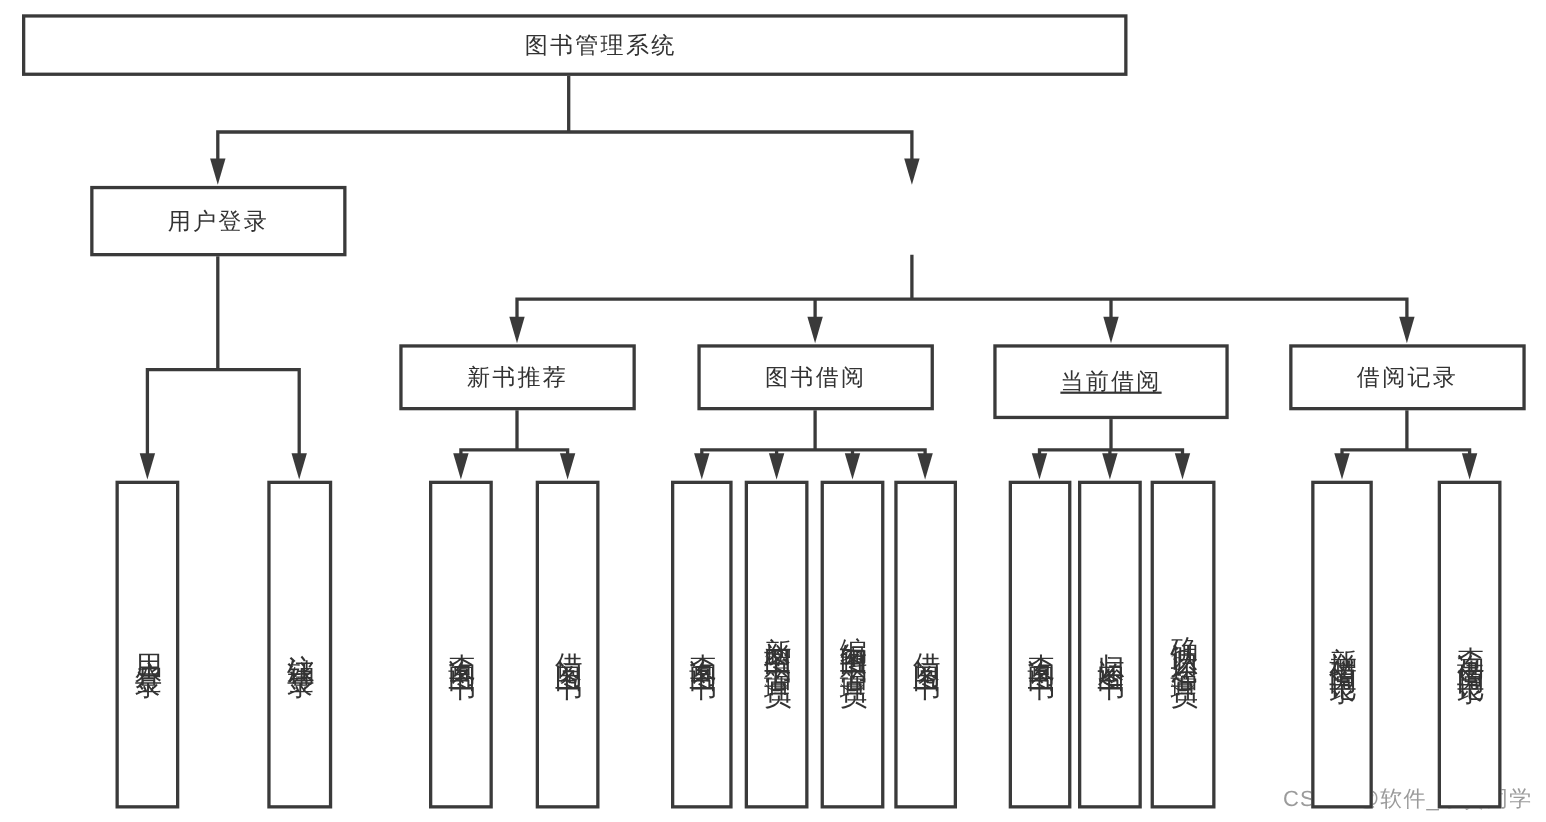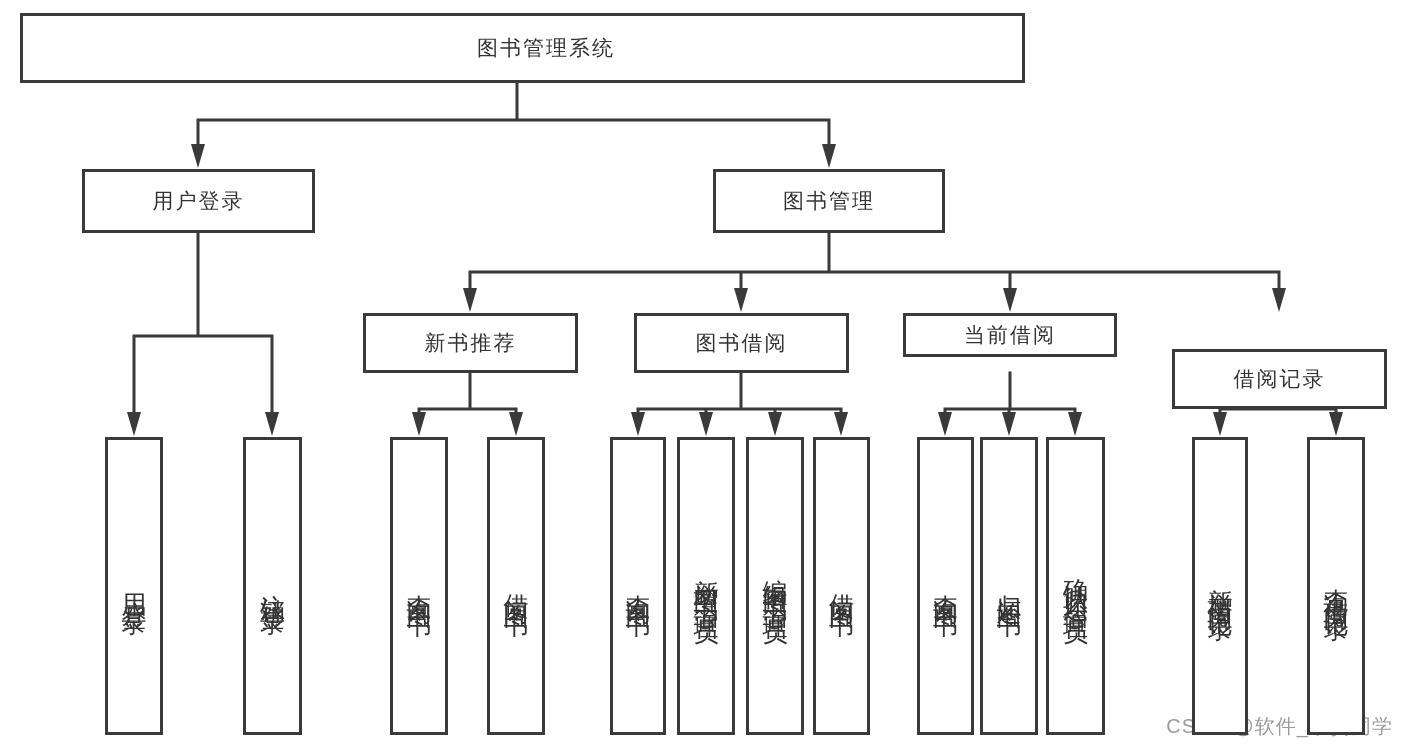--- a/index.html
+++ b/index.html
@@ -83,39 +83,36 @@
       <path d="M 1010 373 L 1010 409 M 945 409 L 1075 409 M 945 409 L 945 421 M 1009 409 L 1009 421 M 1075 409 L 1075 421" fill="none" stroke="#3a3a3a" stroke-width="3" stroke-linecap="square"></path>
       <polygon points="938,412 952,412 945,436" fill="#3a3a3a"></polygon>
       <polygon points="1002,412 1016,412 1009,436" fill="#3a3a3a"></polygon>
       <polygon points="1068,412 1082,412 1075,436" fill="#3a3a3a"></polygon>
       <path d="M 1279 373 L 1279 409 M 1220 409 L 1336 409 M 1220 409 L 1220 421 M 1336 409 L 1336 421" fill="none" stroke="#3a3a3a" stroke-width="3" stroke-linecap="square"></path>
       <polygon points="1213,412 1227,412 1220,436" fill="#3a3a3a"></polygon>
       <polygon points="1329,412 1343,412 1336,436" fill="#3a3a3a"></polygon>
     </svg>
 
   <div class="watermark">CSDN @软件_小贺同学</div>
-<div class="node h" style="left: 20px; top: 13px; width: 1005px; height: 70px; padding-left: 47px;">
+<div class="node h" style="left: 20px; top: 13px; width: 1005px; height: 56px; padding-left: 47px;">
       <span class="label">图书管理系统</span>
     </div>
     <div class="node h" style="left: 82px; top: 169px; width: 233px; height: 64px;">
       <span class="label">用户登录</span>
-    </div>
-    <div class="node h" style="left: 713px; top: 169px; width: 232px; height: 64px;">
-      <span class="label">图书管理</span>
     </div>
     <div class="node h" style="left: 363px; top: 313px; width: 215px; height: 60px; align-items: center;">
       <span class="label">新书推荐</span>
     </div>
     <div class="node h" style="left: 634px; top: 313px; width: 215px; height: 60px; justify-content: center;">
       <span class="label">图书借阅</span>
     </div>
-    <div class="node h" style="left: 903px; top: 313px; width: 214px; height: 44px;">
+    <div class="node h" style="left: 903px; top: 313px; width: 214px; height: 68px; text-decoration: underline;">
       <span class="label">当前借阅</span>
     </div>
-    <div class="node h" style="left: 1172px; top: 313px; width: 215px; height: 60px; margin-top: 36px;">
+    <div class="node h" style="left: 1172px; top: 313px; width: 215px; height: 60px;">
       <span class="label">借阅记录</span>
     </div>
     <div class="node v" style="left: 105px; top: 437px; width: 58px; height: 298px;">
       <span class="label">用户登录</span>
     </div>
     <div class="node v" style="left: 243px; top: 437px; width: 59px; height: 298px;">
       <span class="label">注销登录</span>
     </div>
     <div class="node v" style="left: 390px; top: 437px; width: 58px; height: 298px;">
       <span class="label">查询图书</span>

